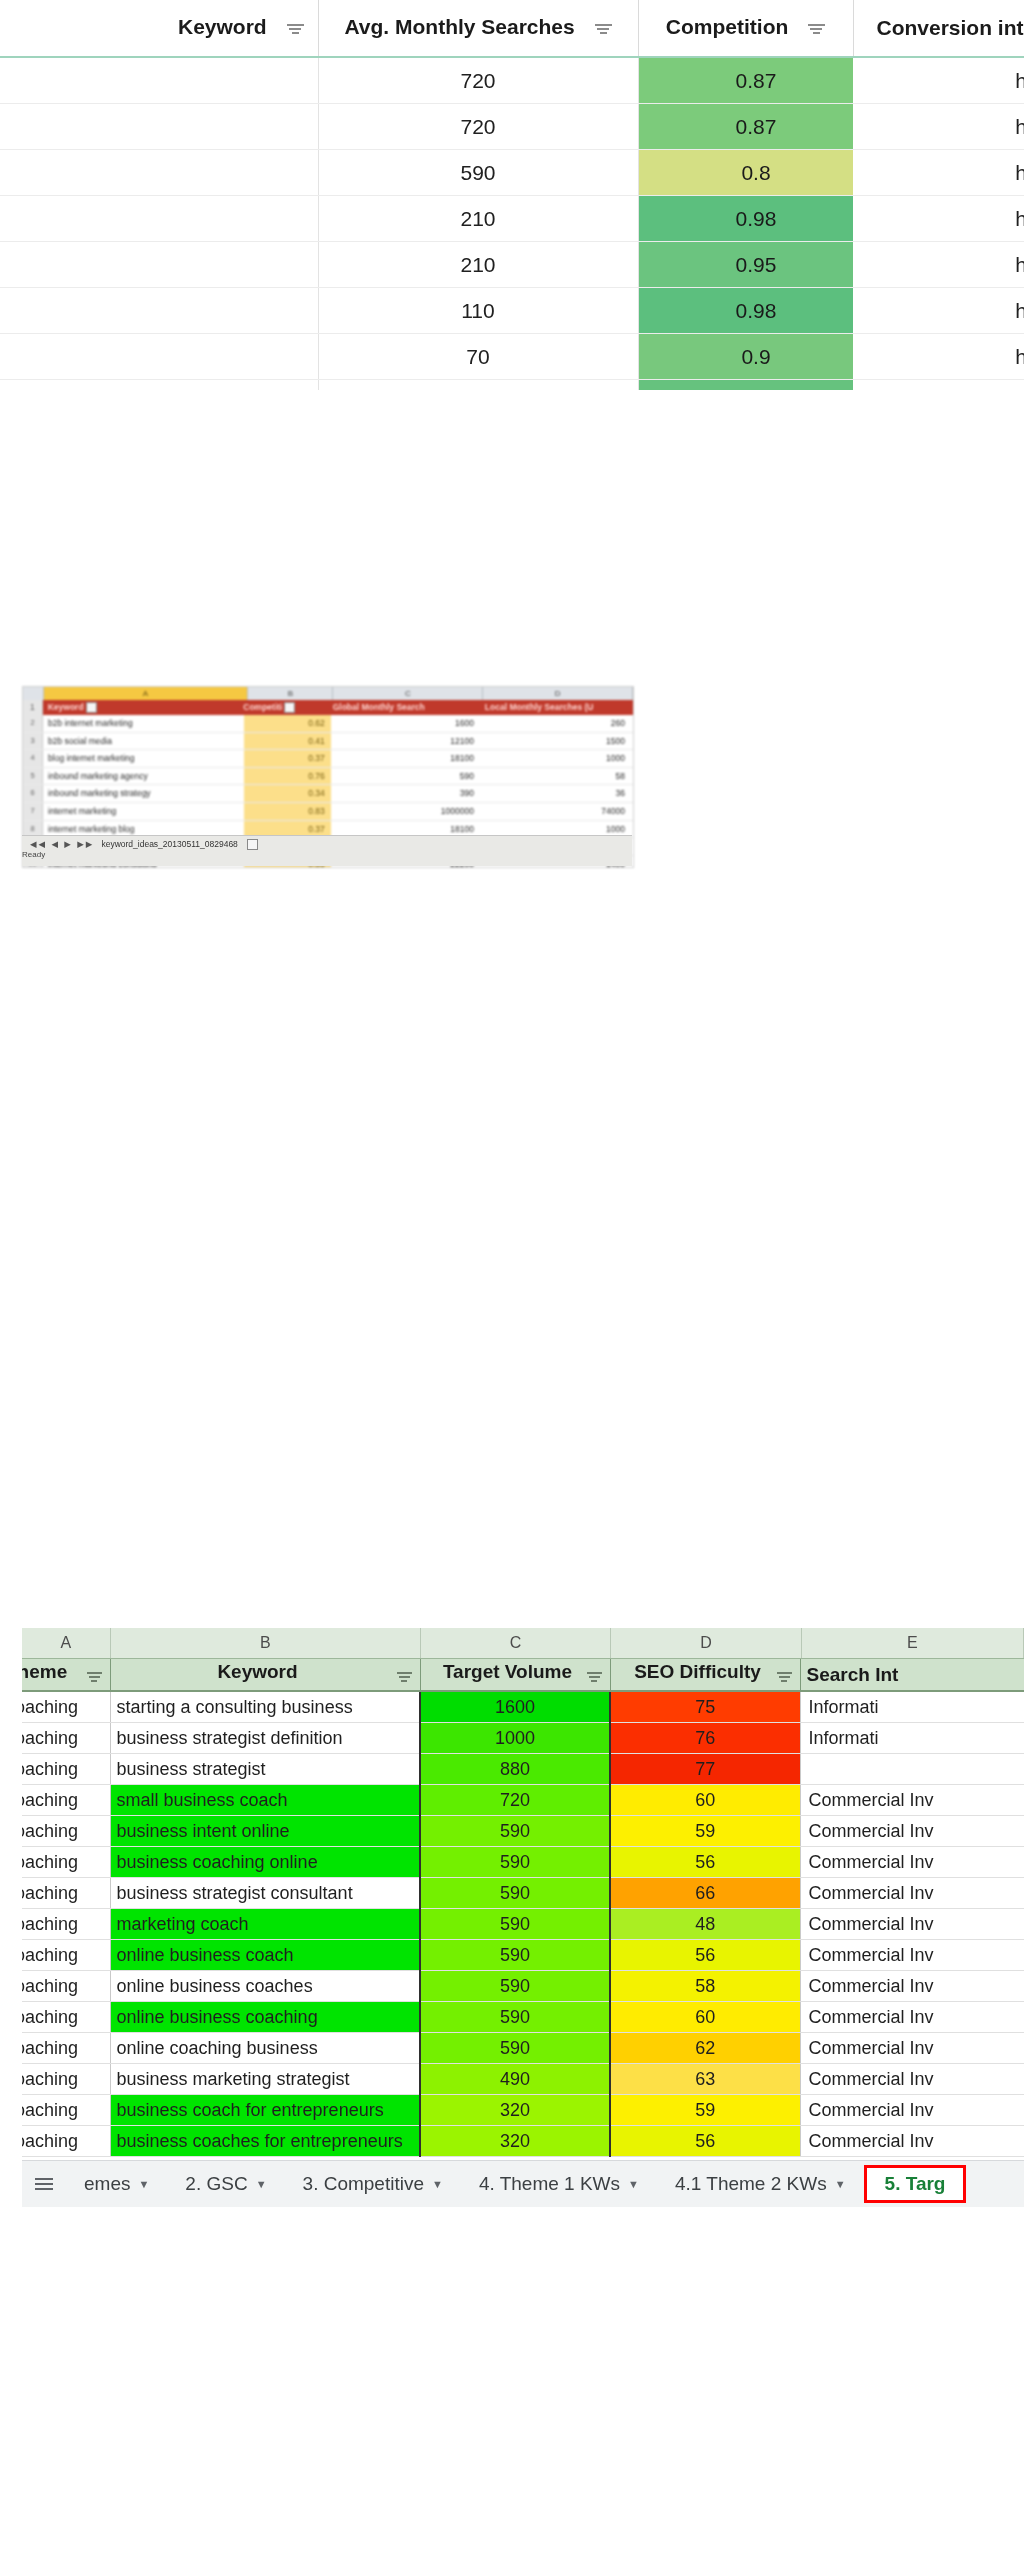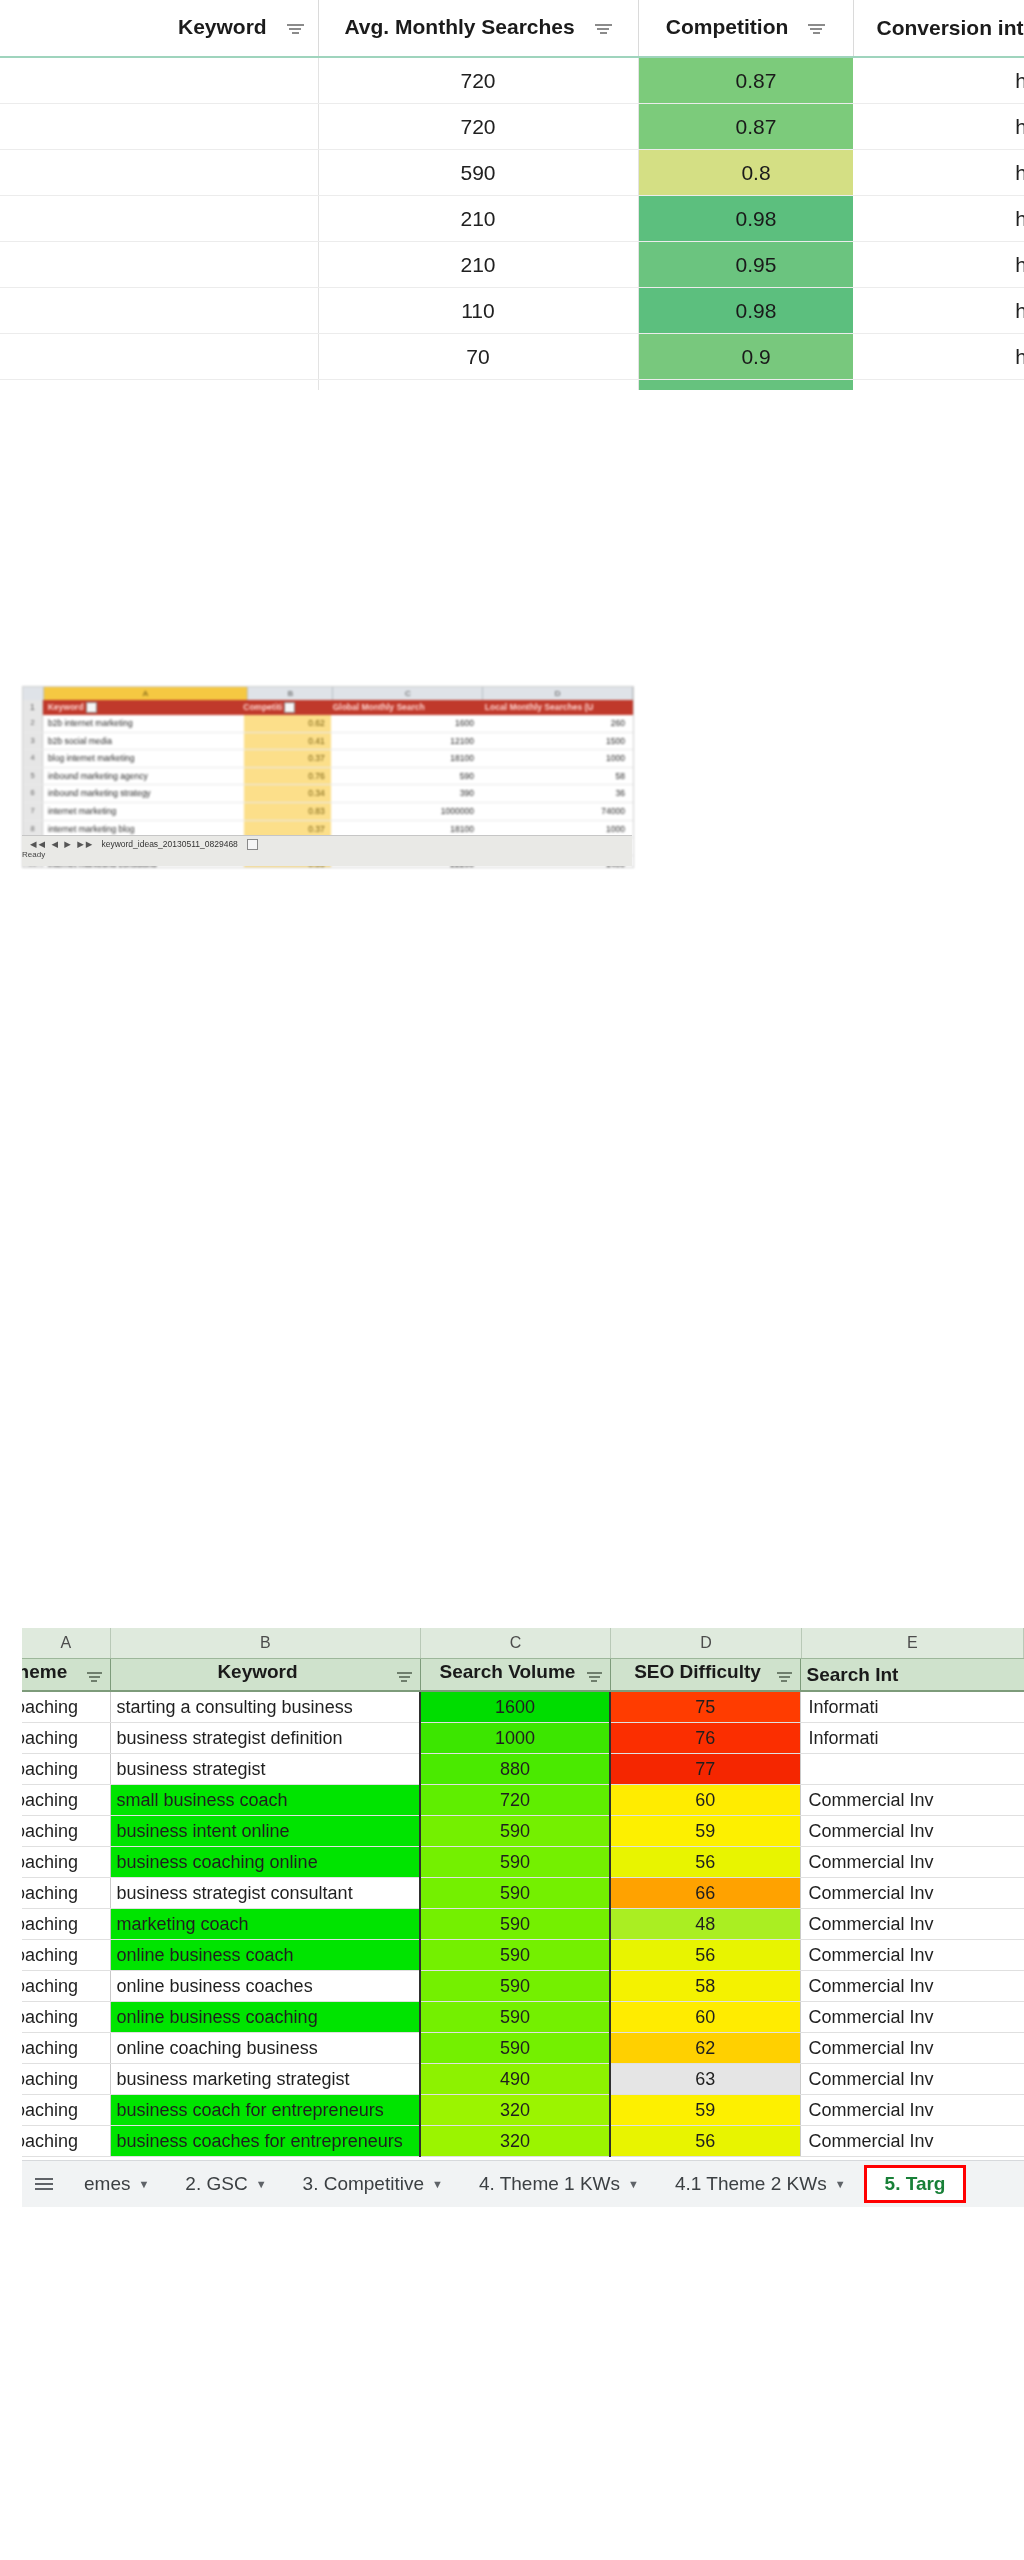--- a/index.html
+++ b/index.html
@@ -307,21 +307,21 @@
         <col class="k-theme">
         <col class="k-kw">
         <col class="k-sv">
         <col class="k-sd">
         <col class="k-si">
       </colgroup>
     <thead>
       <tr>
         <th class="hl"><span>Theme</span><span class="fil"><span class="filter-ic3"><i></i><i></i><i></i></span></span></th>
         <th><span>Keyword</span><span class="fil"><span class="filter-ic3"><i></i><i></i><i></i></span></span></th>
-        <th><span>Search Volume</span><span class="fil"><span class="filter-ic3"><i></i><i></i><i></i></span></span></th>
+        <th><span>Target Volume</span><span class="fil"><span class="filter-ic3"><i></i><i></i><i></i></span></span></th>
         <th><span>SEO Difficulty</span><span class="fil"><span class="filter-ic3"><i></i><i></i><i></i></span></span></th>
         <th class="hl"><span>Search Int</span></th>
       </tr>
     </thead>
     <tbody>
         <tr>
           <td class="theme">coaching</td>
           <td class="kw" style="background:#ffffff">starting a consulting business</td>
           <td class="sv" style="background:#00dd00">1600</td>
           <td class="sd" style="background:#ff3c00">75</td>
@@ -401,21 +401,21 @@
           <td class="theme">coaching</td>
           <td class="kw" style="background:#ffffff">online coaching business</td>
           <td class="sv" style="background:#74f000">590</td>
           <td class="sd" style="background:#ffd000">62</td>
           <td class="si">Commercial Inv</td>
         </tr>
         <tr>
           <td class="theme">coaching</td>
           <td class="kw" style="background:#ffffff">business marketing strategist</td>
           <td class="sv" style="background:#8df200">490</td>
-          <td class="sd" style="background:#e5e5e5">63</td>
+          <td class="sd" style="background:#fde047">63</td>
           <td class="si">Commercial Inv</td>
         </tr>
         <tr>
           <td class="theme">coaching</td>
           <td class="kw" style="background:#00e400">business coach for entrepreneurs</td>
           <td class="sv" style="background:#9bf400">320</td>
           <td class="sd" style="background:#fdf000">59</td>
           <td class="si">Commercial Inv</td>
         </tr>
         <tr>

